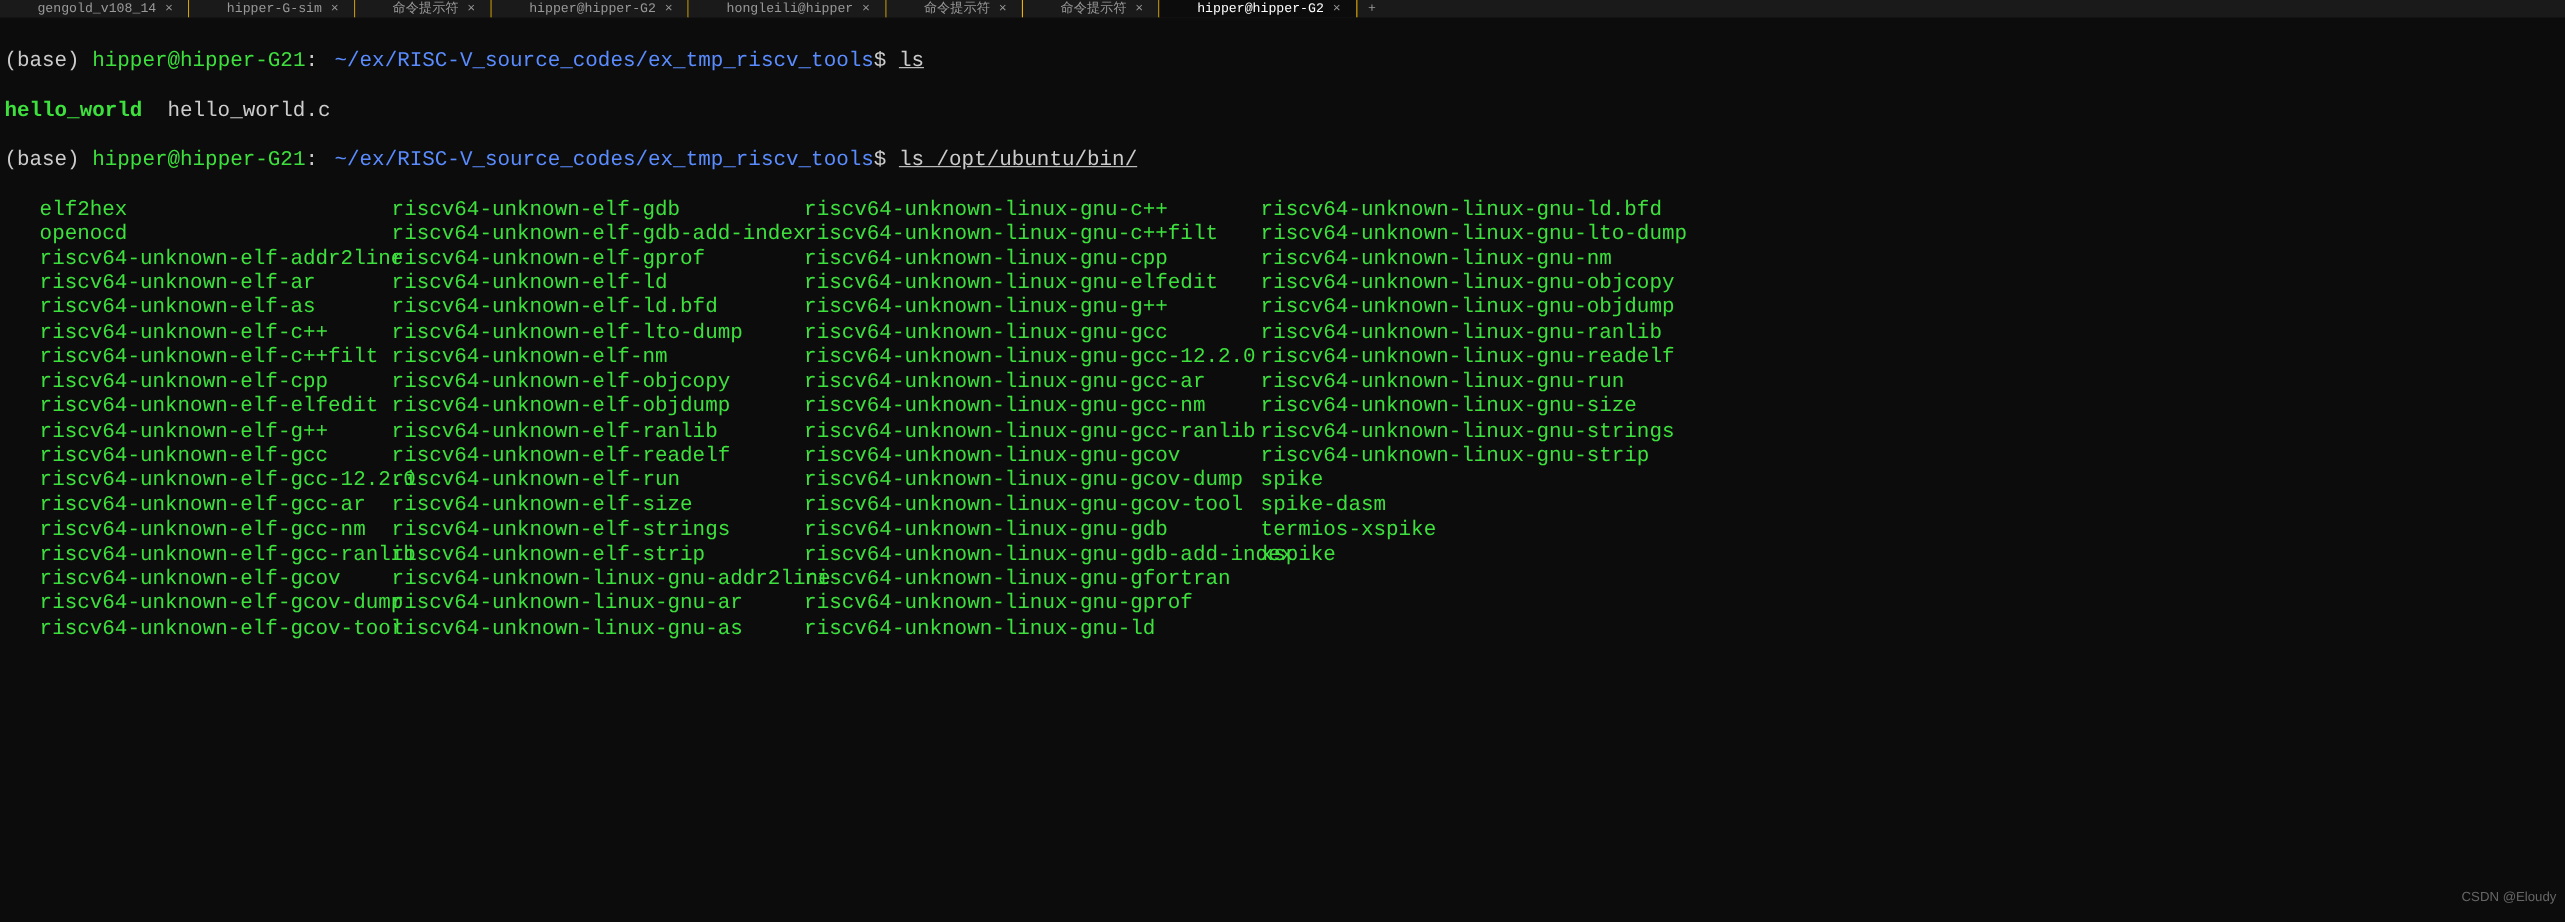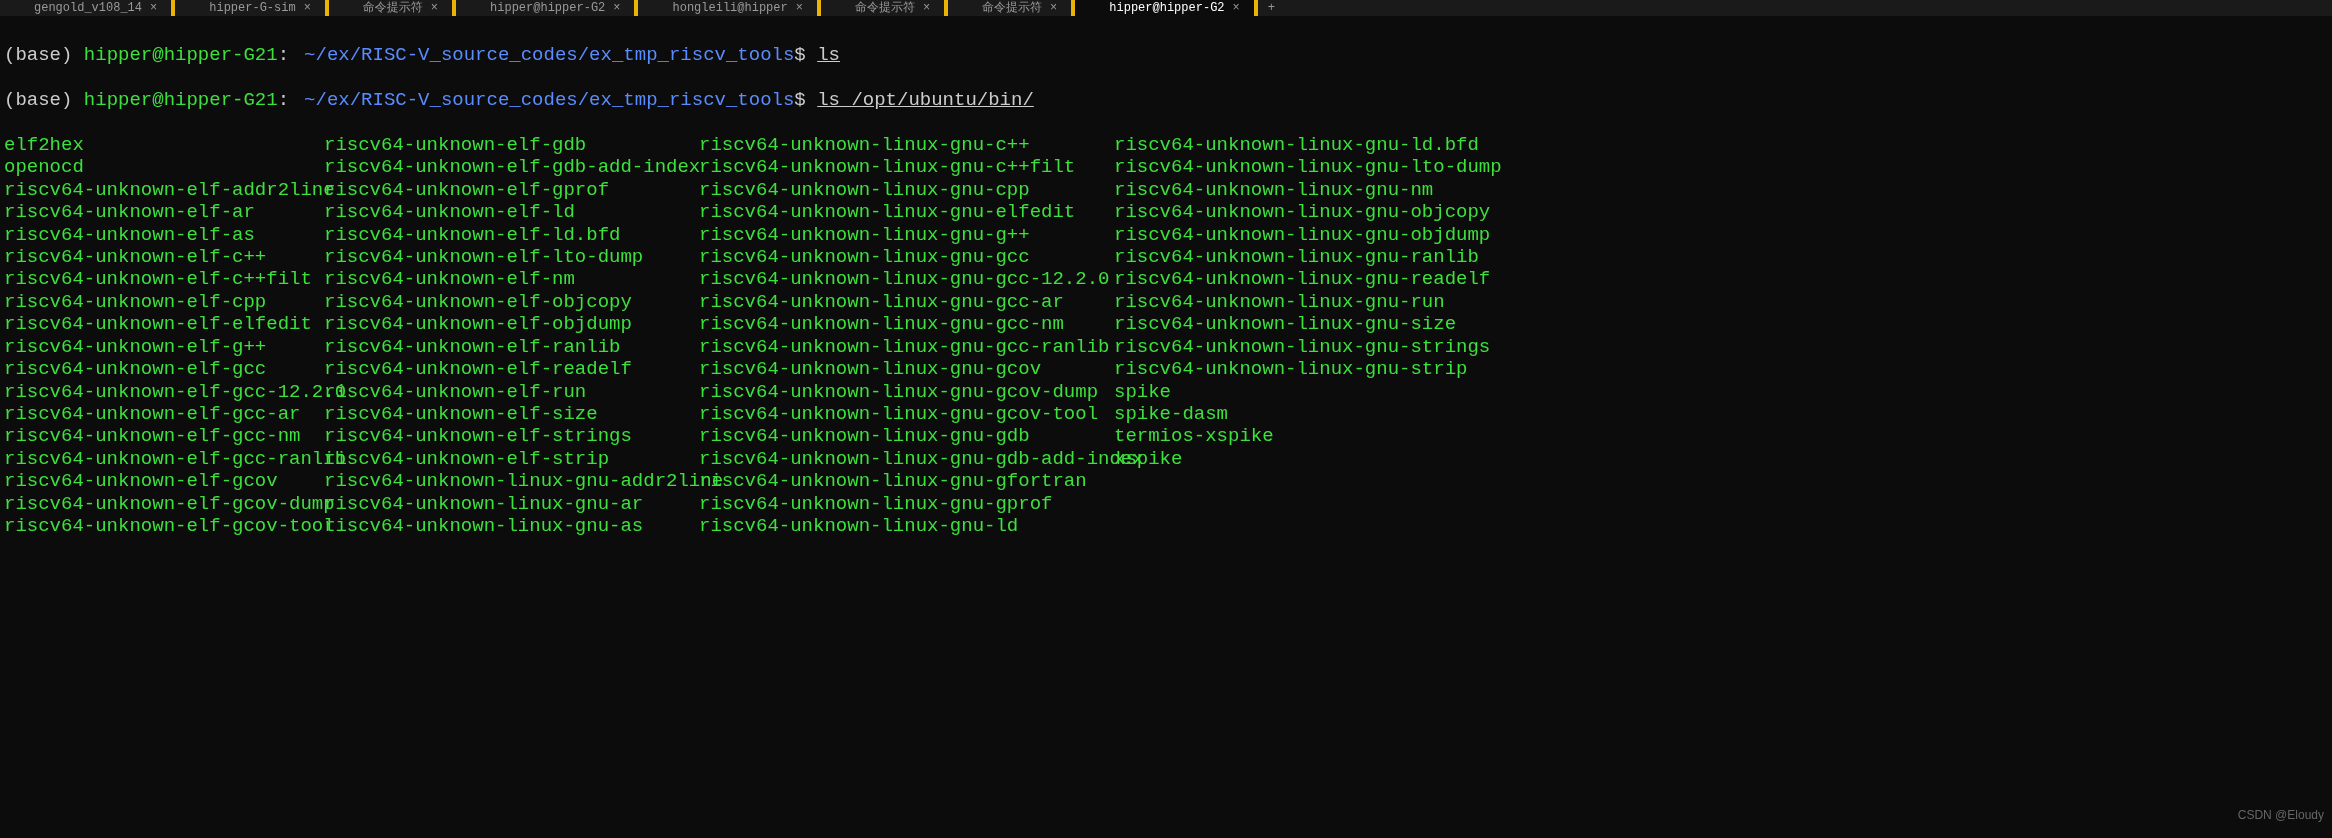--- a/index.html
+++ b/index.html
@@ -25,21 +25,21 @@
       align-items: center;
       font-size: 12px;
       color: #999;
       overflow: hidden;
     }
     .tab {
       display: flex;
       align-items: center;
       padding: 0 14px;
       height: 100%;
-      border-right: 4px solid #eab308;
+      border-right: 1px solid #eab308;
       gap: 8px;
       white-space: nowrap;
       background: #1a1a1a;
     }
     .tab.active {
       background: #0c0c0c;
       color: #fff;
     }
     .tab-icon {
       width: 12px;
@@ -68,20 +68,21 @@
     .colon { color: #cccccc; }
     .path { color: #5a8cff; margin-left: 15px; }
     .prompt { color: #cccccc; }
     .cmd { color: #cccccc; text-decoration: underline; }
     .file-exec { color: #3de03d; font-weight: bold; }
     .file-normal { color: #cccccc; }
     .ls-grid {
       display: grid;
       grid-template-columns: 320px 375px 415px auto;
       column-gap: 0;
+      margin-left: 32px;
     }
     .ls-grid span {
       color: #3de03d;
       white-space: pre;
     }
     .cursor {
       display: inline-block;
       width: 1px;
       height: 20px;
       background: #cccccc;
@@ -139,17 +140,18 @@
   <div class="tab active">
     <span class="tab-icon"></span>
     <span>hipper@hipper-G2</span>
     <span class="tab-close">×</span>
   </div>
   <div class="tab-add">+</div>
 </div>
 
 <div class="terminal">
 <div class="line"><span class="base">(base) </span><span class="user">hipper@hipper-G21</span><span class="colon">:</span><span class="path">~/ex/RISC-V_source_codes/ex_tmp_riscv_tools</span><span class="prompt">$ </span><span class="cmd">ls</span></div>
+<div class="line"><span class="file-exec">hello_world</span><span class="file-normal">  hello_world.c</span></div>
 <div class="line"><span class="base">(base) </span><span class="user">hipper@hipper-G21</span><span class="colon">:</span><span class="path">~/ex/RISC-V_source_codes/ex_tmp_riscv_tools</span><span class="prompt">$ </span><span class="cmd">ls /opt/ubuntu/bin/</span></div>
 <div class="ls-grid" id="ls-grid"><span>elf2hex</span><span>riscv64-unknown-elf-gdb</span><span>riscv64-unknown-linux-gnu-c++</span><span>riscv64-unknown-linux-gnu-ld.bfd</span><span>openocd</span><span>riscv64-unknown-elf-gdb-add-index</span><span>riscv64-unknown-linux-gnu-c++filt</span><span>riscv64-unknown-linux-gnu-lto-dump</span><span>riscv64-unknown-elf-addr2line</span><span>riscv64-unknown-elf-gprof</span><span>riscv64-unknown-linux-gnu-cpp</span><span>riscv64-unknown-linux-gnu-nm</span><span>riscv64-unknown-elf-ar</span><span>riscv64-unknown-elf-ld</span><span>riscv64-unknown-linux-gnu-elfedit</span><span>riscv64-unknown-linux-gnu-objcopy</span><span>riscv64-unknown-elf-as</span><span>riscv64-unknown-elf-ld.bfd</span><span>riscv64-unknown-linux-gnu-g++</span><span>riscv64-unknown-linux-gnu-objdump</span><span>riscv64-unknown-elf-c++</span><span>riscv64-unknown-elf-lto-dump</span><span>riscv64-unknown-linux-gnu-gcc</span><span>riscv64-unknown-linux-gnu-ranlib</span><span>riscv64-unknown-elf-c++filt</span><span>riscv64-unknown-elf-nm</span><span>riscv64-unknown-linux-gnu-gcc-12.2.0</span><span>riscv64-unknown-linux-gnu-readelf</span><span>riscv64-unknown-elf-cpp</span><span>riscv64-unknown-elf-objcopy</span><span>riscv64-unknown-linux-gnu-gcc-ar</span><span>riscv64-unknown-linux-gnu-run</span><span>riscv64-unknown-elf-elfedit</span><span>riscv64-unknown-elf-objdump</span><span>riscv64-unknown-linux-gnu-gcc-nm</span><span>riscv64-unknown-linux-gnu-size</span><span>riscv64-unknown-elf-g++</span><span>riscv64-unknown-elf-ranlib</span><span>riscv64-unknown-linux-gnu-gcc-ranlib</span><span>riscv64-unknown-linux-gnu-strings</span><span>riscv64-unknown-elf-gcc</span><span>riscv64-unknown-elf-readelf</span><span>riscv64-unknown-linux-gnu-gcov</span><span>riscv64-unknown-linux-gnu-strip</span><span>riscv64-unknown-elf-gcc-12.2.0</span><span>riscv64-unknown-elf-run</span><span>riscv64-unknown-linux-gnu-gcov-dump</span><span>spike</span><span>riscv64-unknown-elf-gcc-ar</span><span>riscv64-unknown-elf-size</span><span>riscv64-unknown-linux-gnu-gcov-tool</span><span>spike-dasm</span><span>riscv64-unknown-elf-gcc-nm</span><span>riscv64-unknown-elf-strings</span><span>riscv64-unknown-linux-gnu-gdb</span><span>termios-xspike</span><span>riscv64-unknown-elf-gcc-ranlib</span><span>riscv64-unknown-elf-strip</span><span>riscv64-unknown-linux-gnu-gdb-add-index</span><span>xspike</span><span>riscv64-unknown-elf-gcov</span><span>riscv64-unknown-linux-gnu-addr2line</span><span>riscv64-unknown-linux-gnu-gfortran</span><span></span><span>riscv64-unknown-elf-gcov-dump</span><span>riscv64-unknown-linux-gnu-ar</span><span>riscv64-unknown-linux-gnu-gprof</span><span></span><span>riscv64-unknown-elf-gcov-tool</span><span>riscv64-unknown-linux-gnu-as</span><span>riscv64-unknown-linux-gnu-ld</span><span></span></div>
 </div>
 
 <div class="watermark">CSDN @Eloudy</div>
 
 </body></html>

